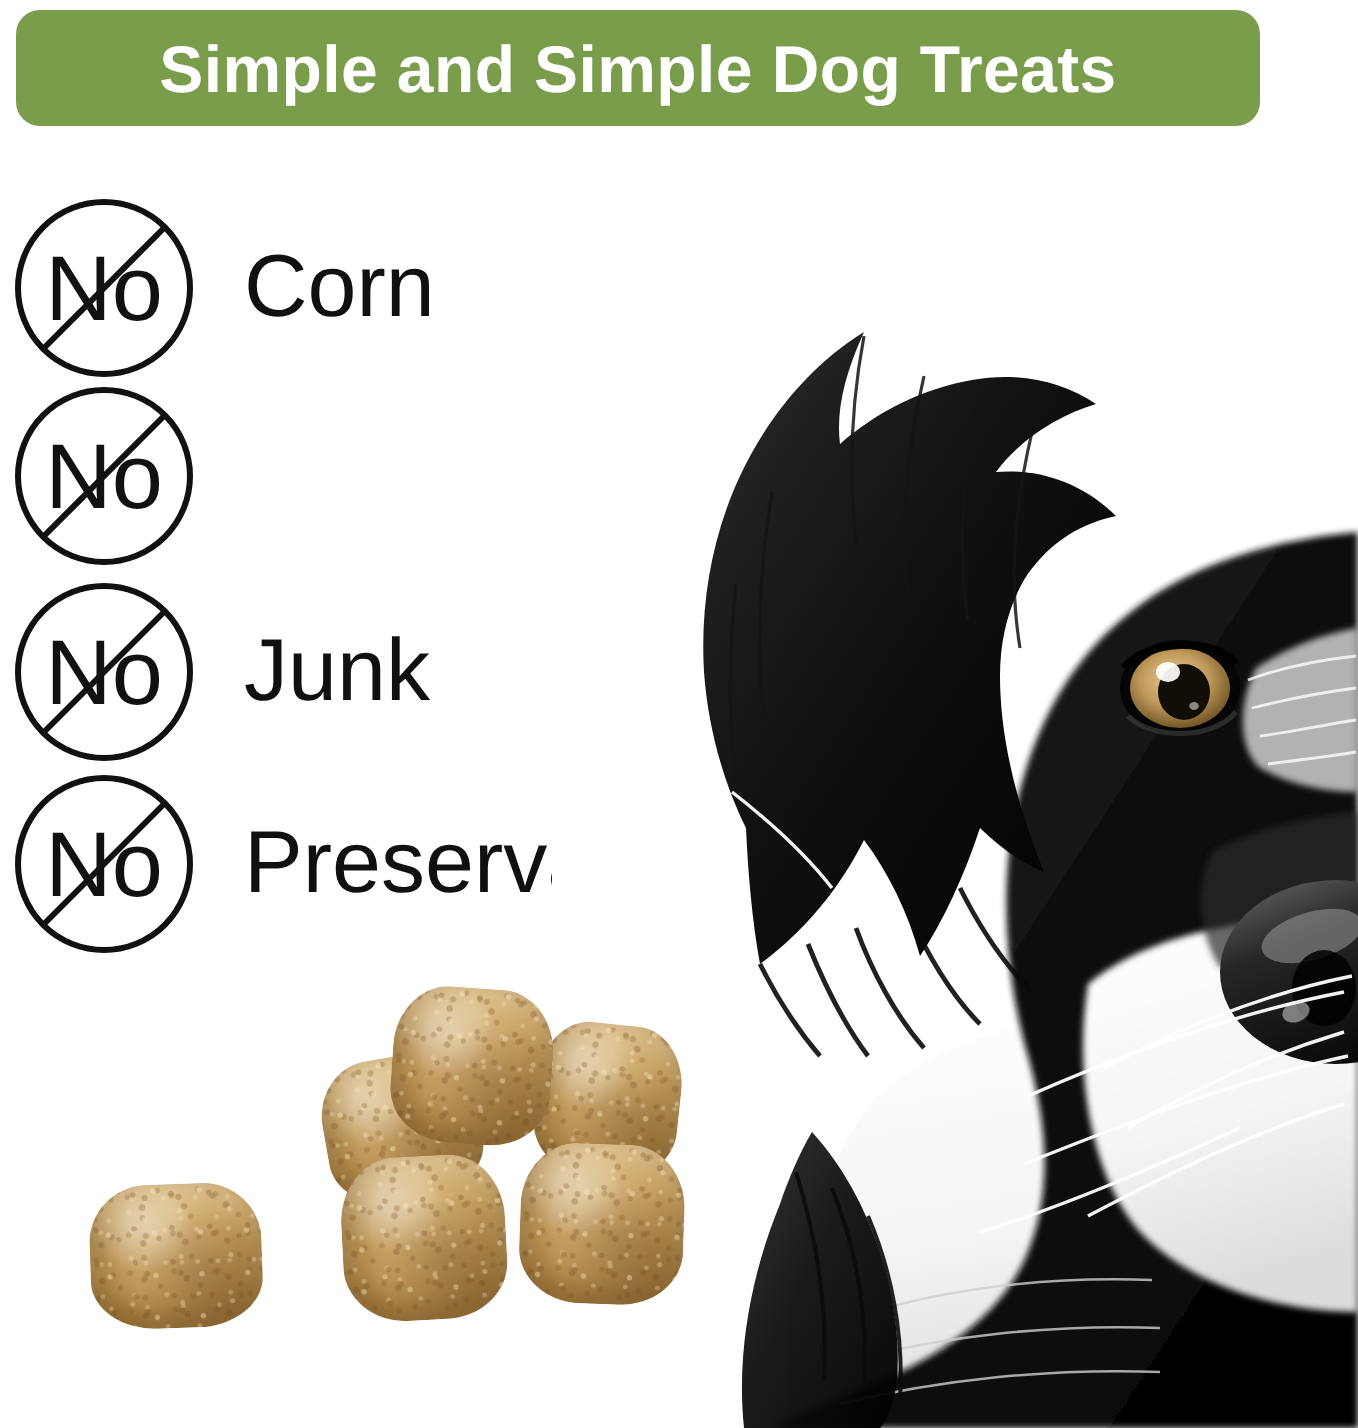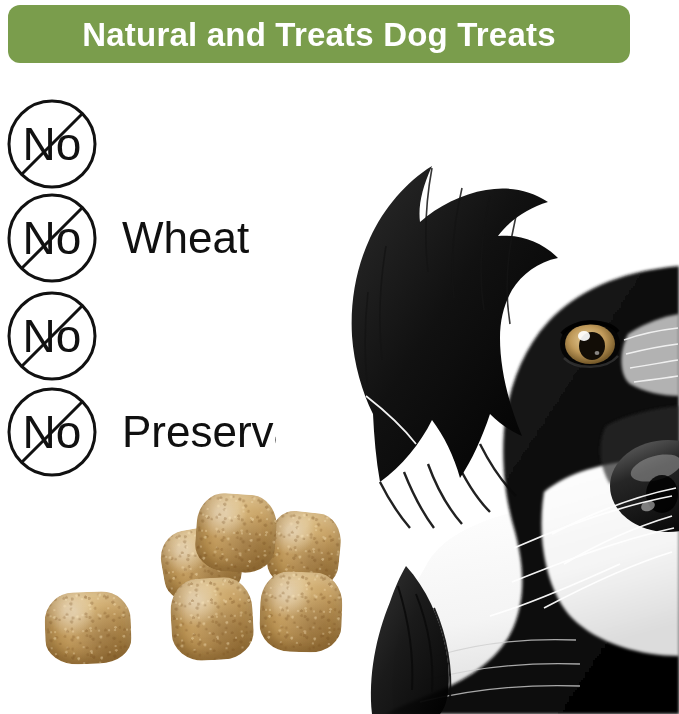--- a/index.html
+++ b/index.html
@@ -136,54 +136,55 @@
     overflow: hidden;
   }
   .dog-photo svg { display: block; width: 403px; height: 618px; }
 </style>
 </head>
 <body>
 
 <div id="canvas">
 
   <div class="banner">
-    <div class="banner-title">Natural and Treats Dog Treats</div>
+    <div class="banner-title">Simple and Simple Dog Treats</div>
   </div>
 
   <div class="claims">
 
     <div class="claim-row r0">
       <div class="no-badge">
         <svg viewBox="0 0 92 92" xmlns="http://www.w3.org/2000/svg">
           <circle cx="46" cy="46" r="43" fill="none" stroke="#111111" stroke-width="3"></circle>
           <text x="46" y="62" text-anchor="middle" font-family="Liberation Sans, sans-serif" font-size="46" font-weight="300" fill="#111111">No</text>
           <line x1="15" y1="77" x2="77" y2="15" stroke="#111111" stroke-width="3"></line>
         </svg>
       </div>
+      <div class="claim-label">Corn</div>
     </div>
 
     <div class="claim-row r1">
       <div class="no-badge">
         <svg viewBox="0 0 92 92" xmlns="http://www.w3.org/2000/svg">
           <circle cx="46" cy="46" r="43" fill="none" stroke="#111111" stroke-width="3"></circle>
           <text x="46" y="62" text-anchor="middle" font-family="Liberation Sans, sans-serif" font-size="46" font-weight="300" fill="#111111">No</text>
           <line x1="15" y1="77" x2="77" y2="15" stroke="#111111" stroke-width="3"></line>
         </svg>
       </div>
-      <div class="claim-label">Wheat</div>
     </div>
 
     <div class="claim-row r2">
       <div class="no-badge">
         <svg viewBox="0 0 92 92" xmlns="http://www.w3.org/2000/svg">
           <circle cx="46" cy="46" r="43" fill="none" stroke="#111111" stroke-width="3"></circle>
           <text x="46" y="62" text-anchor="middle" font-family="Liberation Sans, sans-serif" font-size="46" font-weight="300" fill="#111111">No</text>
           <line x1="15" y1="77" x2="77" y2="15" stroke="#111111" stroke-width="3"></line>
         </svg>
       </div>
+      <div class="claim-label">Junk</div>
     </div>
 
     <div class="claim-row r3">
       <div class="no-badge">
         <svg viewBox="0 0 92 92" xmlns="http://www.w3.org/2000/svg">
           <circle cx="46" cy="46" r="43" fill="none" stroke="#111111" stroke-width="3"></circle>
           <text x="46" y="62" text-anchor="middle" font-family="Liberation Sans, sans-serif" font-size="46" font-weight="300" fill="#111111">No</text>
           <line x1="15" y1="77" x2="77" y2="15" stroke="#111111" stroke-width="3"></line>
         </svg>
       </div>

